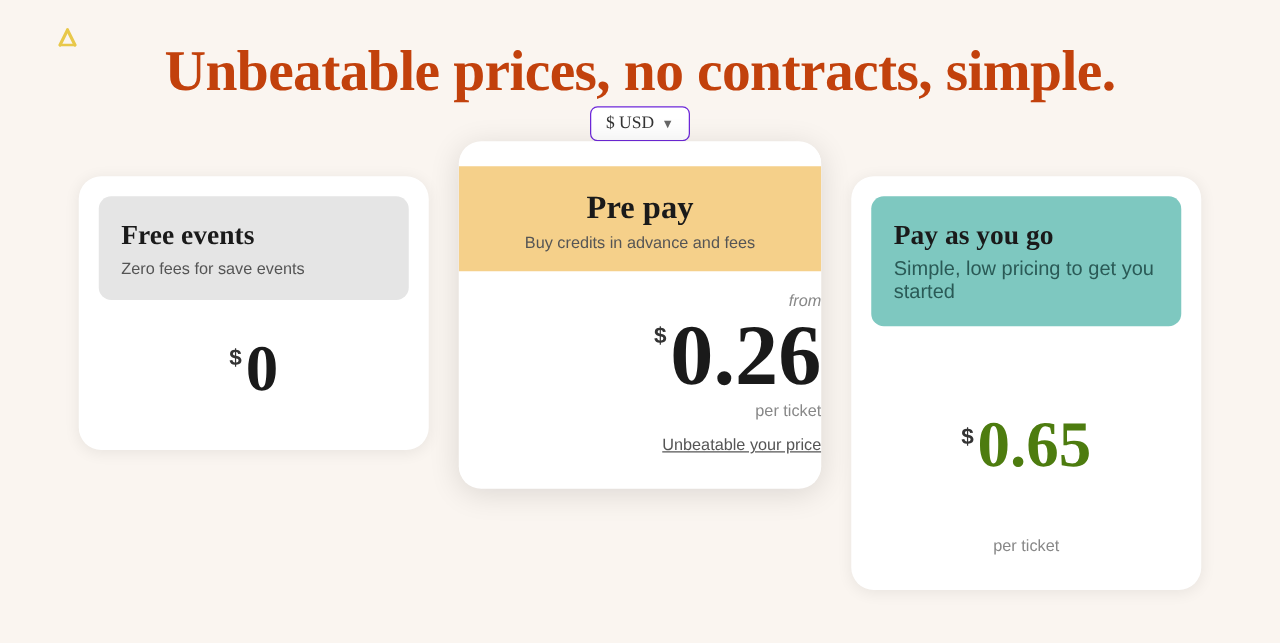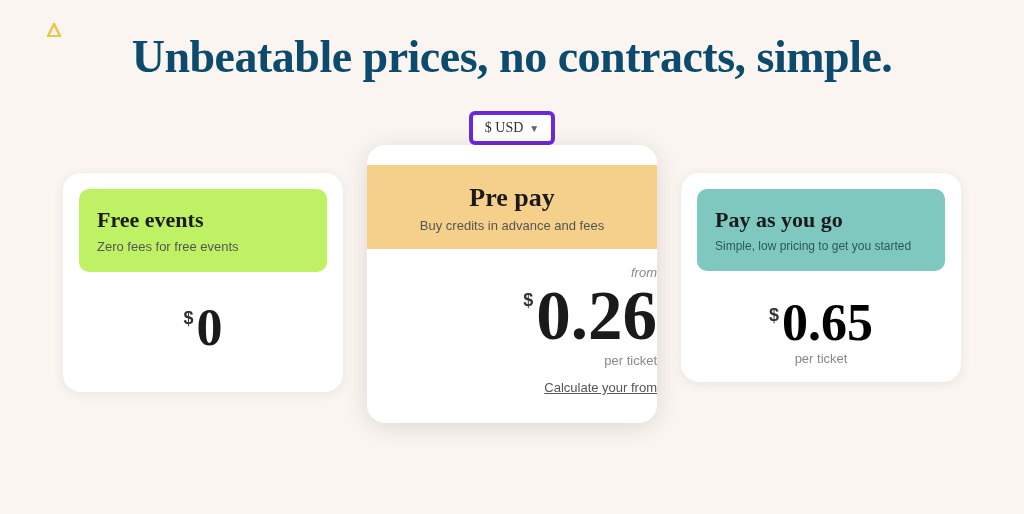--- a/index.html
+++ b/index.html
@@ -30,33 +30,33 @@
       top: 22px;
       left: 38px;
       font-size: 22px;
       color: #e8c84a;
       font-style: normal;
     }
 
     .page-title {
       font-size: 46px;
       font-weight: 800;
-      color: #0c4a6e;
+      color: #c2410c;
       text-align: center;
       margin-top: 10px;
-      margin-bottom: 28px;
+      margin-bottom: 2px;
       letter-spacing: -0.5px;
       font-family: Georgia, serif;
     }
 
     .currency-selector {
       display: flex;
       align-items: center;
       gap: 6px;
-      border: 4px solid #6d28d9;
+      border: 1px solid #6d28d9;
       border-radius: 6px;
       padding: 5px 12px;
       background: #fff;
       cursor: pointer;
       font-size: 14px;
       color: #333;
       margin-bottom: 28px;
     }
 
     .currency-selector .chevron {
@@ -148,23 +148,23 @@
 
   <div class="currency-selector">
     <span>$ USD</span>
     <span class="chevron">▼</span>
   </div>
 
   <div class="cards-row">
 
     <div class="card card-shadow" style="border-radius:18px; background:#fff; flex:1; max-width:280px; display:flex; flex-direction:column; align-items:center; padding-bottom:28px;">
       <div class="card-free" style="width:100%; display:flex; flex-direction:column; align-items:center;">
-        <div class="card-header-badge" style="background:#bef264; border-radius:10px; width:calc(100% - 32px); margin:16px 16px 0; padding:18px;">
+        <div class="card-header-badge" style="background:#e5e5e5; border-radius:10px; width:calc(100% - 32px); margin:16px 16px 0; padding:18px;">
           <div class="badge-title">Free events</div>
-          <div class="badge-subtitle">Zero fees for free events</div>
+          <div class="badge-subtitle">Zero fees for save events</div>
         </div>
         <div style="display:flex; align-items:flex-start; gap:3px; margin-top:30px; padding-bottom:10px;">
           <span class="currency-sym">$</span>
           <span class="price-value">0</span>
         </div>
       </div>
     </div>
 
     <div style="flex:1; max-width:290px; margin-top:-28px; position:relative; z-index:2;">
       <div style="background:#fff; border-radius:18px; box-shadow:0 4px 24px rgba(0,0,0,0.12); display:flex; flex-direction:column; align-items:flex-end; padding-bottom:28px; overflow:hidden;">
@@ -177,30 +177,30 @@
         <div style="background:#f5d08a; width:100%; padding:18px 20px 16px; text-align:center;">
           <div style="font-size:26px; font-weight:800; color:#1a1a1a; font-family:Georgia,serif;">Pre pay</div>
           <div style="font-size:13px; color:#555; margin-top:5px; font-family:Arial,sans-serif;">Buy credits in advance and fees</div>
         </div>
         <div style="font-size:13px; color:#888; margin-top:16px; font-family:Arial,sans-serif;font-style:italic;">from</div>
         <div style="display:flex; align-items:flex-start; gap:3px; margin-top:2px;">
           <span style="font-size:18px; font-weight:600; color:#333; margin-top:8px; font-family:Arial,sans-serif;">$</span>
           <span style="font-size:69px; font-weight:800; color:#1a1a1a; font-family:Georgia,serif; line-height:1;">0.26</span>
         </div>
         <div style="font-size:13px; color:#888; margin-top:2px; font-family:Arial,sans-serif;">per ticket</div>
-        <a href="#" style="font-size:13px; color:#555; text-decoration:underline; margin-top:12px; font-family:Arial,sans-serif; cursor:pointer;">Calculate your from</a>
+        <a href="#" style="font-size:13px; color:#555; text-decoration:underline; margin-top:12px; font-family:Arial,sans-serif; cursor:pointer;">Unbeatable your price</a>
       </div>
     </div>
 
-    <div class="card card-shadow" style="border-radius:18px; background:#fff; flex:1; max-width:280px; display:flex; flex-direction:column; align-items:center; padding-bottom:16px;">
+    <div class="card card-shadow" style="border-radius:18px; background:#fff; flex:1; max-width:280px; display:flex; flex-direction:column; align-items:center; padding-bottom:28px;gap:44px;">
       <div style="background:#7ec8c0; border-radius:10px; width:calc(100% - 32px); margin:16px 16px 0; padding:18px;">
         <div style="font-size:22px; font-weight:800; color:#1a1a1a; font-family:Georgia,serif;">Pay as you go</div>
-        <div style="font-size:12px; color:#2a5a56; margin-top:6px; font-family:Arial,sans-serif;">Simple, low pricing to get you started</div>
+        <div style="font-size:16px; color:#2a5a56; margin-top:6px; font-family:Arial,sans-serif;">Simple, low pricing to get you started</div>
       </div>
       <div style="display:flex; align-items:flex-start; gap:3px; margin-top:26px;">
         <span style="font-size:18px; font-weight:600; color:#333; margin-top:8px; font-family:Arial,sans-serif;">$</span>
-        <span style="font-size:52px; font-weight:800; color:#000000; font-family:Georgia,serif; line-height:1;">0.65</span>
+        <span style="font-size:52px; font-weight:800; color:#4d7c0f; font-family:Georgia,serif; line-height:1;">0.65</span>
       </div>
       <div style="font-size:13px; color:#888; margin-top:2px; font-family:Arial,sans-serif;">per ticket</div>
     </div>
 
   </div>
 </div>
 
 </body></html>

